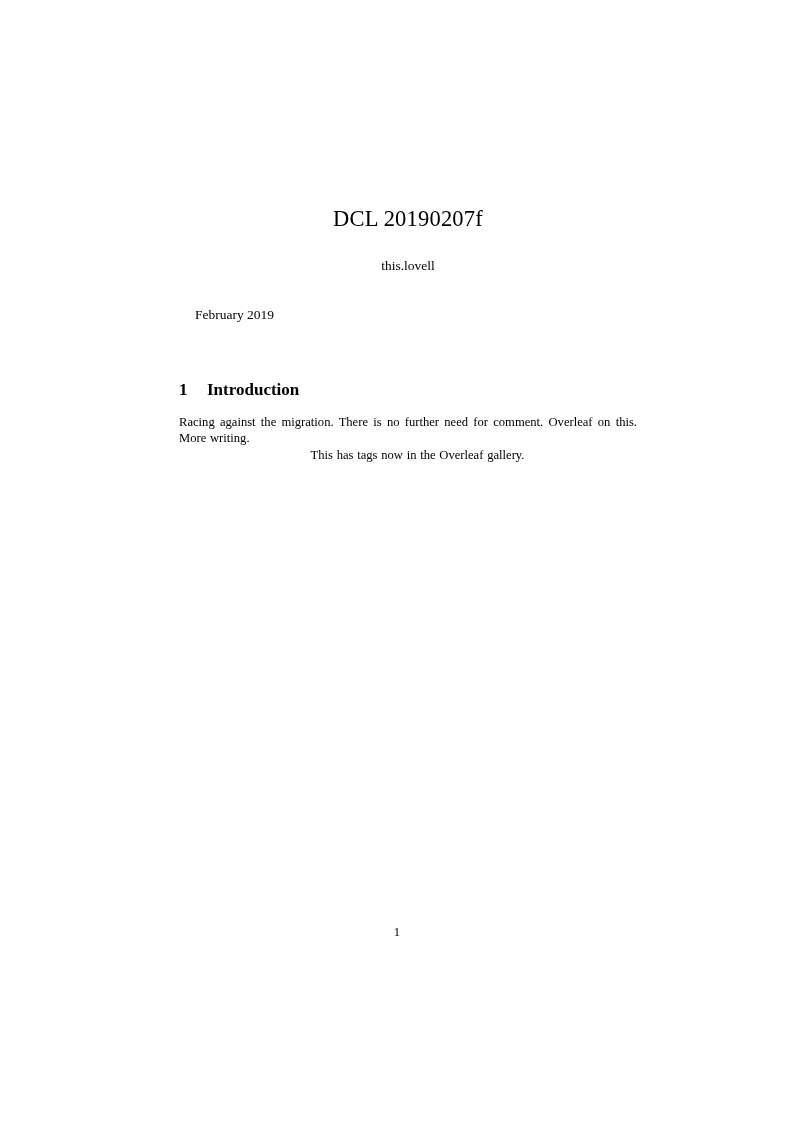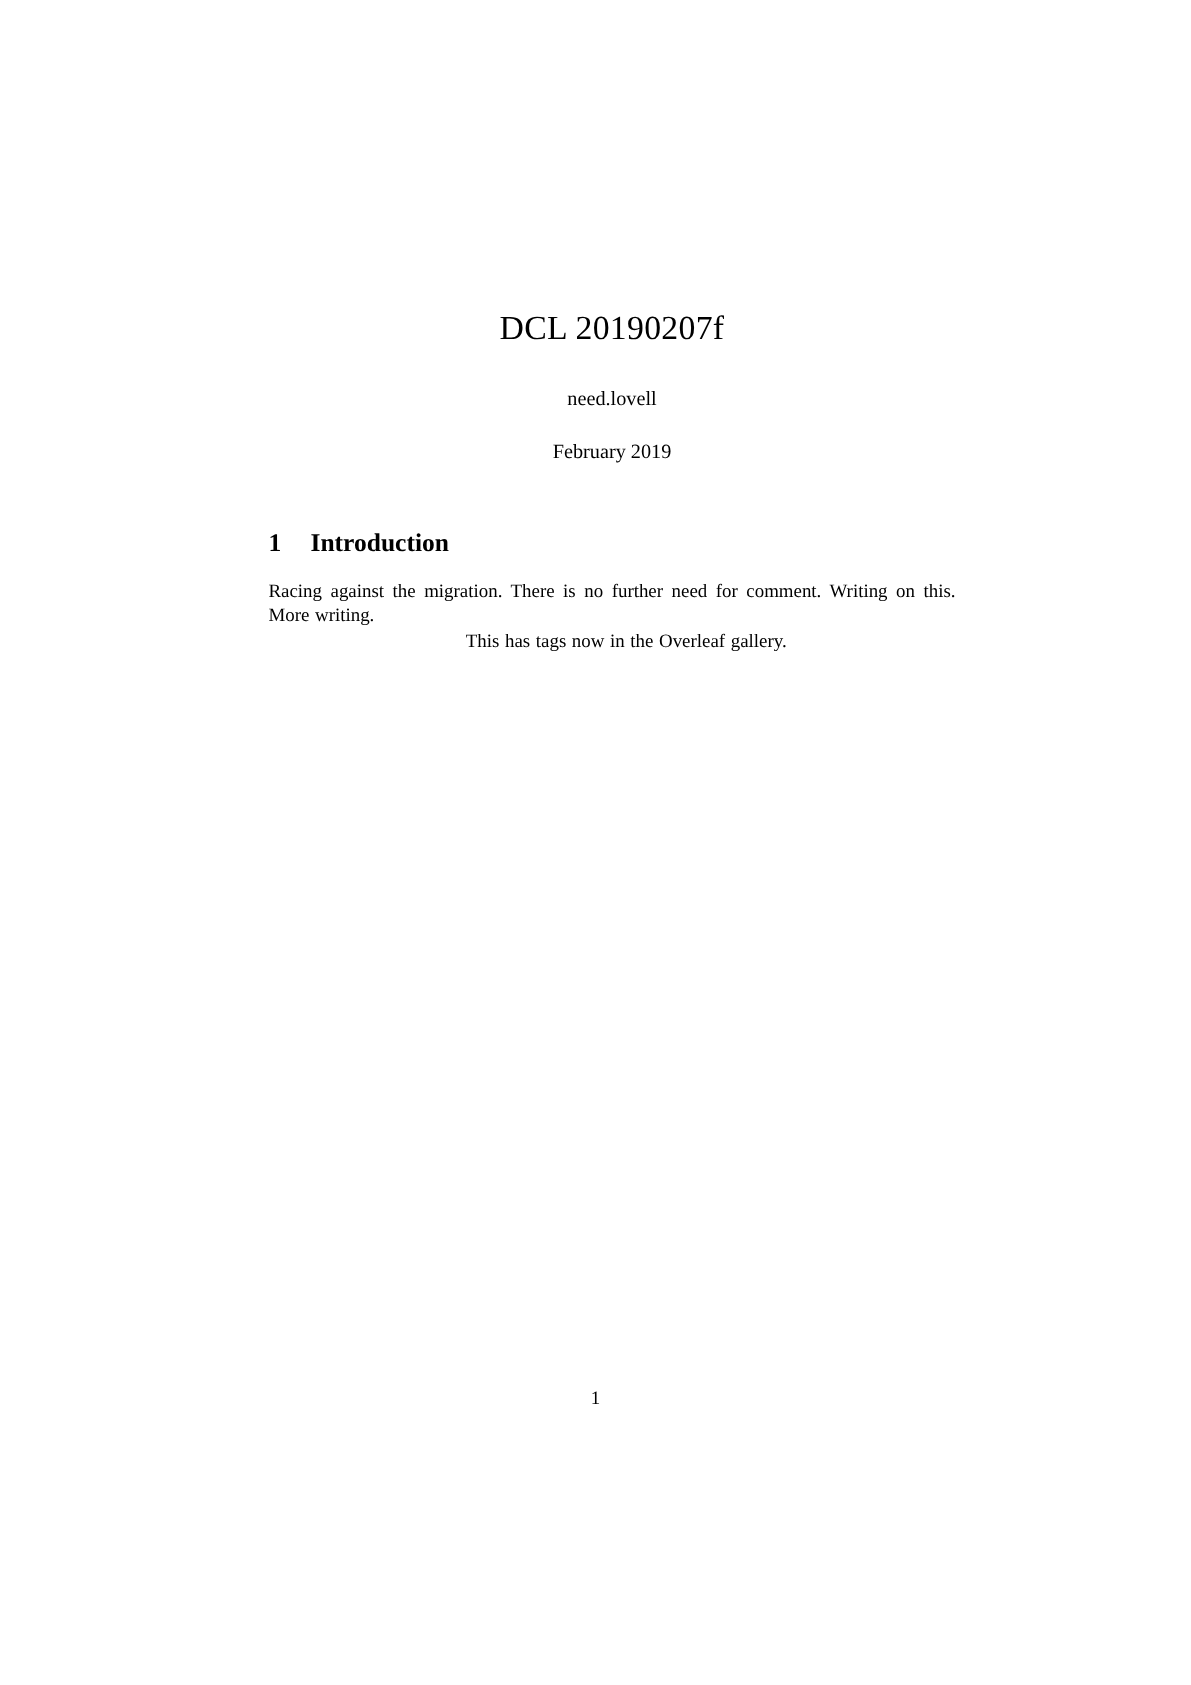--- a/index.html
+++ b/index.html
@@ -38,22 +38,21 @@
   }
   .doc-author {
     font-size: 13.5px;
     text-align: center;
     margin: 0;
     padding-top: 26px;
     line-height: 1.2;
   }
   .doc-date {
     font-size: 13.5px;
-    text-align: center;
-    margin: 2px;
+    margin: 16px;
     padding-top: 17px;
     line-height: 1.2;
   }
   .section-heading {
     margin: 0;
     padding-top: 41px;
     font-size: 17px;
     font-weight: bold;
     line-height: 1.2;
     display: flex;
@@ -88,29 +87,29 @@
   }
 </style>
 </head>
 <body>
 
 <div class="page">
   <div class="content">
 
     <h1 class="doc-title">DCL 20190207f</h1>
 
-    <p class="doc-author">need.lovell</p>
+    <p class="doc-author">this.lovell</p>
 
     <p class="doc-date">February 2019</p>
 
     <h2 class="section-heading">
       <span class="section-number">1</span>
       <span class="section-title">Introduction</span>
     </h2>
 
-    <p class="body-par">Racing against the migration. There is no further need for comment. Writing on this. More writing.</p>
+    <p class="body-par">Racing against the migration. There is no further need for comment. Overleaf on this. More writing.</p>
 
     <p class="body-par indented">This has tags now in the Overleaf gallery.</p>
 
   </div>
 
   <div class="page-number">1</div>
 </div>
 
 </body></html>

